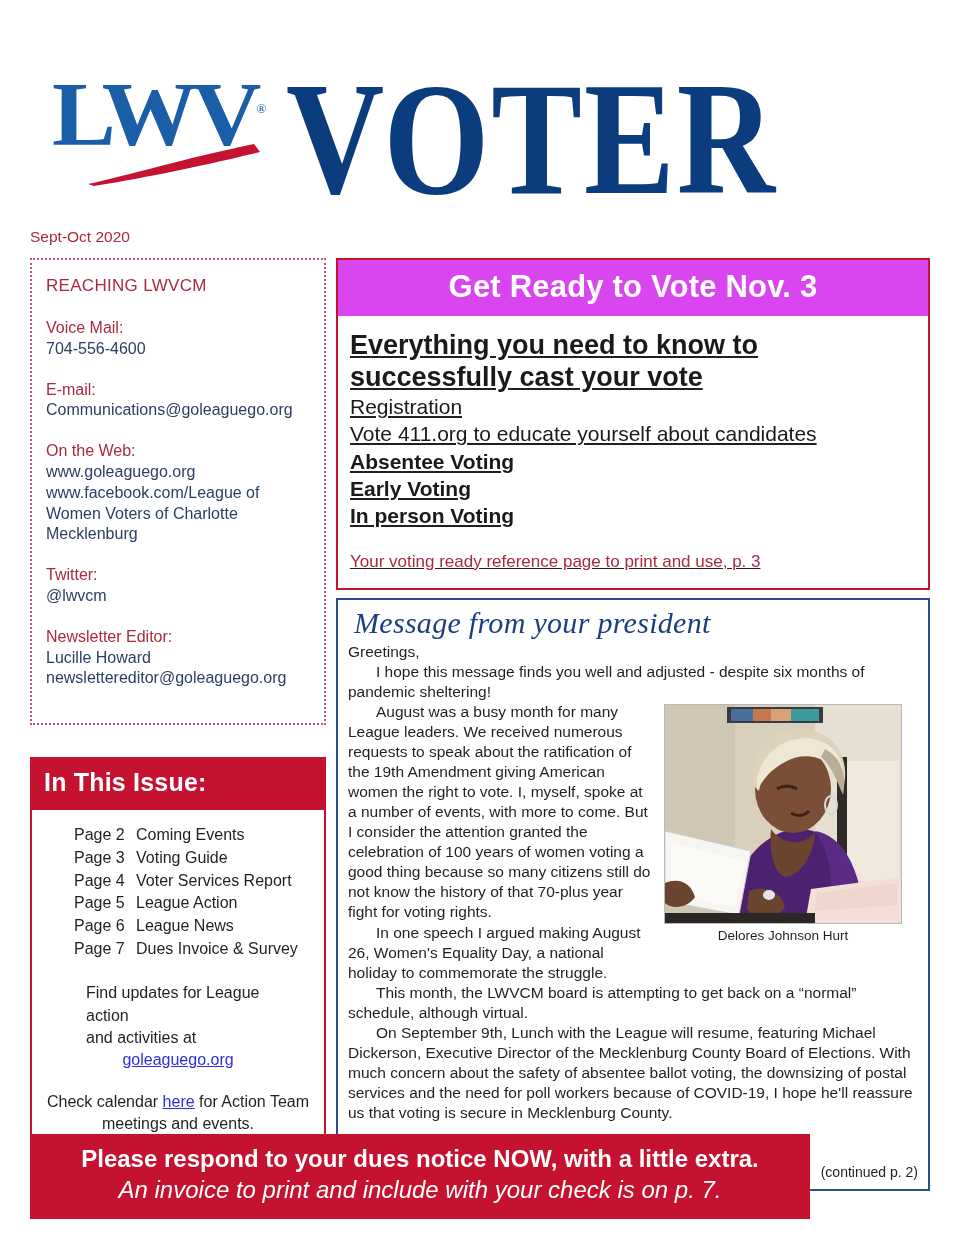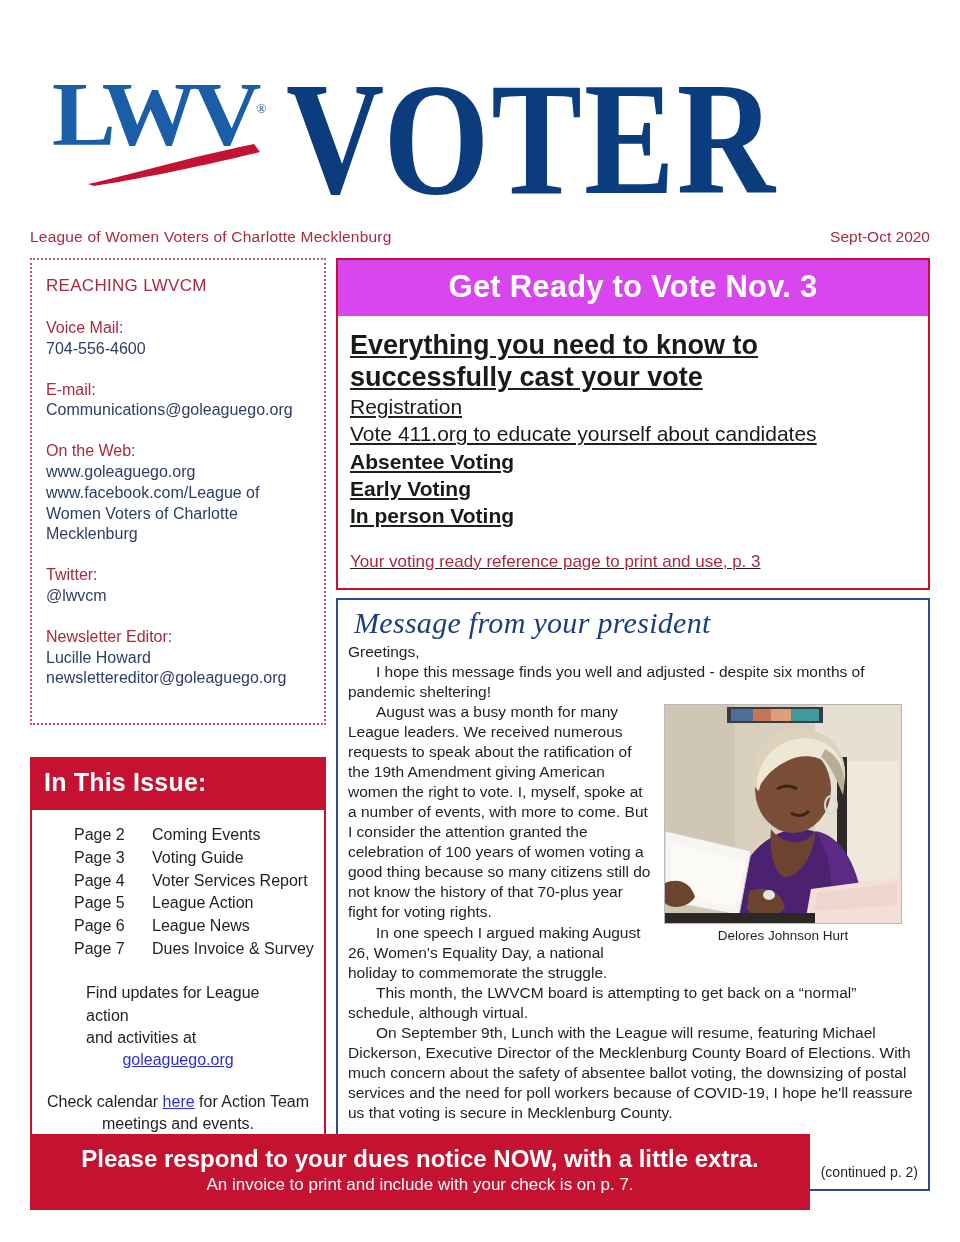--- a/index.html
+++ b/index.html
@@ -146,21 +146,20 @@
   .issue-list {
     margin: 0 0 0 32px;
     padding: 0;
     list-style: none;
   }
   .issue-list li {
     font-size: 16px;
     line-height: 1.42;
     color: #231f20;
     display: flex;
-    gap: 16px;
   }
   .issue-page { width: 62px; flex: none; }
   .issue-note {
     margin-top: 22px;
     text-align: center;
     font-size: 16px;
     line-height: 1.38;
     padding: 0 14px;
   }
   .issue-note .lead { display: block; text-align: left; padding-left: 30px; }
@@ -280,43 +279,43 @@
     text-align: center;
     padding: 10px 0 14px 0;
     box-sizing: border-box;
   }
   .bb-1 {
     font-size: 24px;
     font-weight: bold;
     line-height: 1.25;
   }
   .bb-2 {
-    font-size: 17px;
+    font-size: 24px;
     line-height: 1.3;
+    font-style: italic;
   }
 </style>
 </head>
 <body>
 
 <div class="masthead">
 
   <div class="lwv-logo">
     <div class="lwv-text"><span>LWV</span><span class="lwv-reg">®</span></div>
     <div class="lwv-swoosh">
       <svg width="176" height="44" viewBox="0 0 176 44">
         <path d="M2 42 C 40 34, 100 16, 168 2 L 174 10 C 108 26, 46 38, 8 44 Z" fill="#C41230"></path>
         <path d="M150 6 l 16 -3 l 2 4 l -16 3 Z" fill="#C41230"></path>
       </svg>
     </div>
   </div>
 
   <div class="voter-word">VOTER</div>
 
   <div class="masthead-rule-row">
-    <div class="masthead-league">League of Women Voters of Charlotte Mecklenburg</div>
     <div class="masthead-date">Sept-Oct 2020</div>
   </div>
 </div>
 
 <div class="page">
   <div class="cols">
 
     <div class="col-left">
 
       <div class="reach-box">

